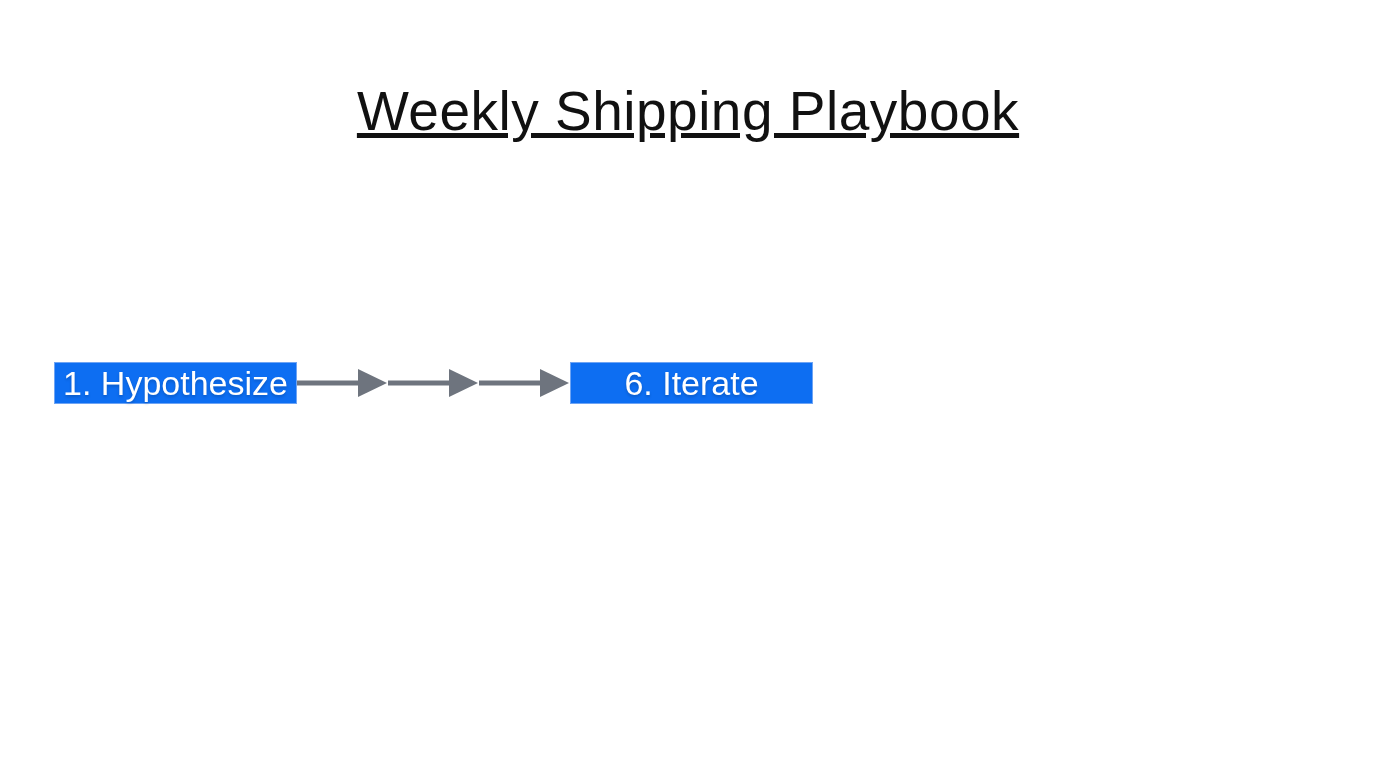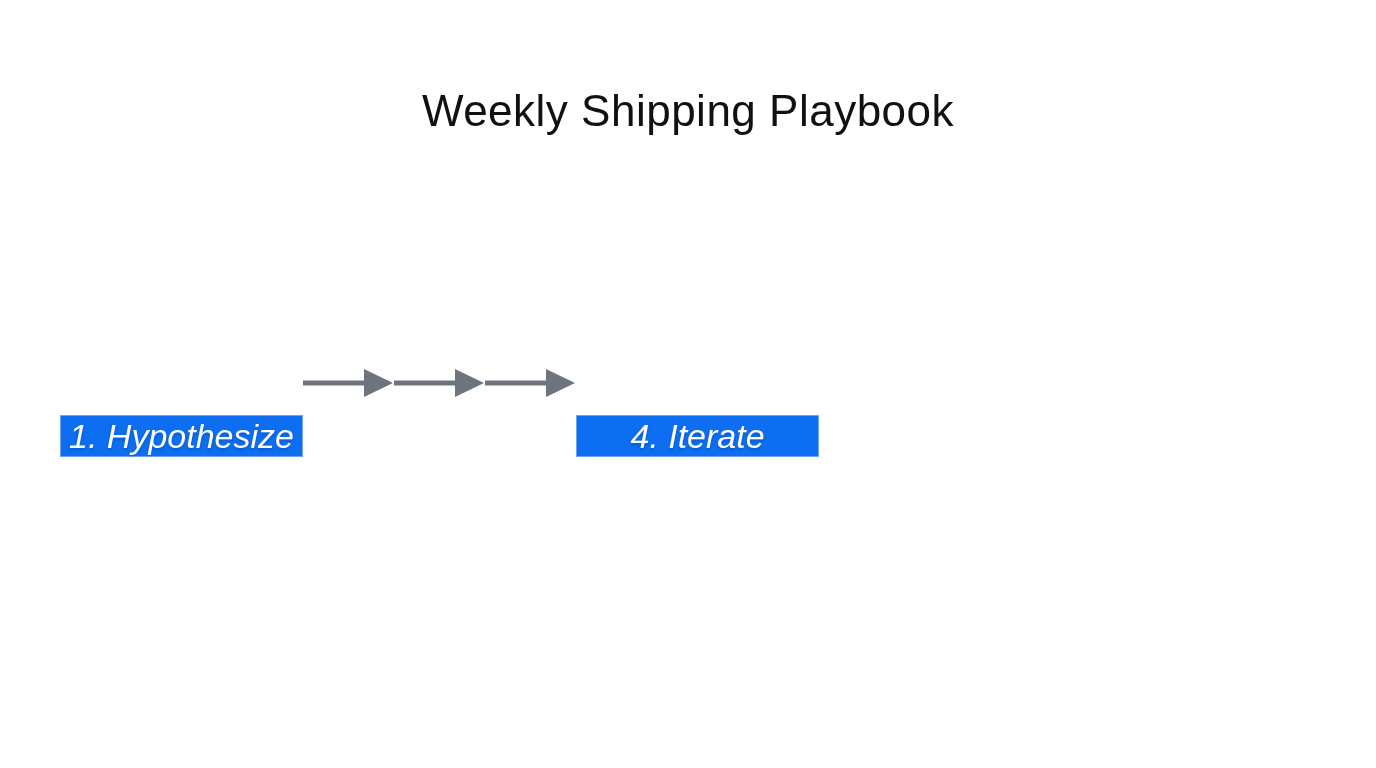--- a/index.html
+++ b/index.html
@@ -20,33 +20,33 @@
   .canvas {
     position: relative;
     width: 1376px; height: 768px;
     background: var(--background);
   }
   .diagram-title {
     position: absolute;
     top: 79px; left: 0;
     width: 100%;
     text-align: center;
-    font-size: 44px;
+    font-size: 55px;
     line-height: 64px;
     font-weight: 500;
     letter-spacing: 0.5px;
     color: var(--title-text);
+    text-decoration: underline;
   }
   .flow-row {
     position: absolute;
-    left: 60px; top: 309px;
+    left: 54px; top: 309px;
     width: 1245px; height: 148px;
     display: flex;
-    align-items: flex-end;
-    font-style: italic;
+    align-items: center;
   }
   .step-box {
     width: 243px;
     flex: 0 0 243px;
     background: var(--box-fill);
     border: 1px solid var(--box-border);
     display: flex;
     align-items: center;
     justify-content: center;
   }
@@ -92,17 +92,17 @@
       <polygon class="arrow-shape" points="61,1 90,15 61,29"></polygon>
     </svg>
 
 
     <svg class="flow-arrow" viewBox="0 0 91 30" xmlns="http://www.w3.org/2000/svg" aria-hidden="true">
       <rect class="arrow-shape" x="0" y="12.5" width="64" height="5"></rect>
       <polygon class="arrow-shape" points="61,1 90,15 61,29"></polygon>
     </svg>
 
     <div class="step-box">
-      <span class="step-label">4. Iterate</span>
+      <span class="step-label">6. Iterate</span>
     </div>
 
   </div>
 </div>
 
 </body></html>

